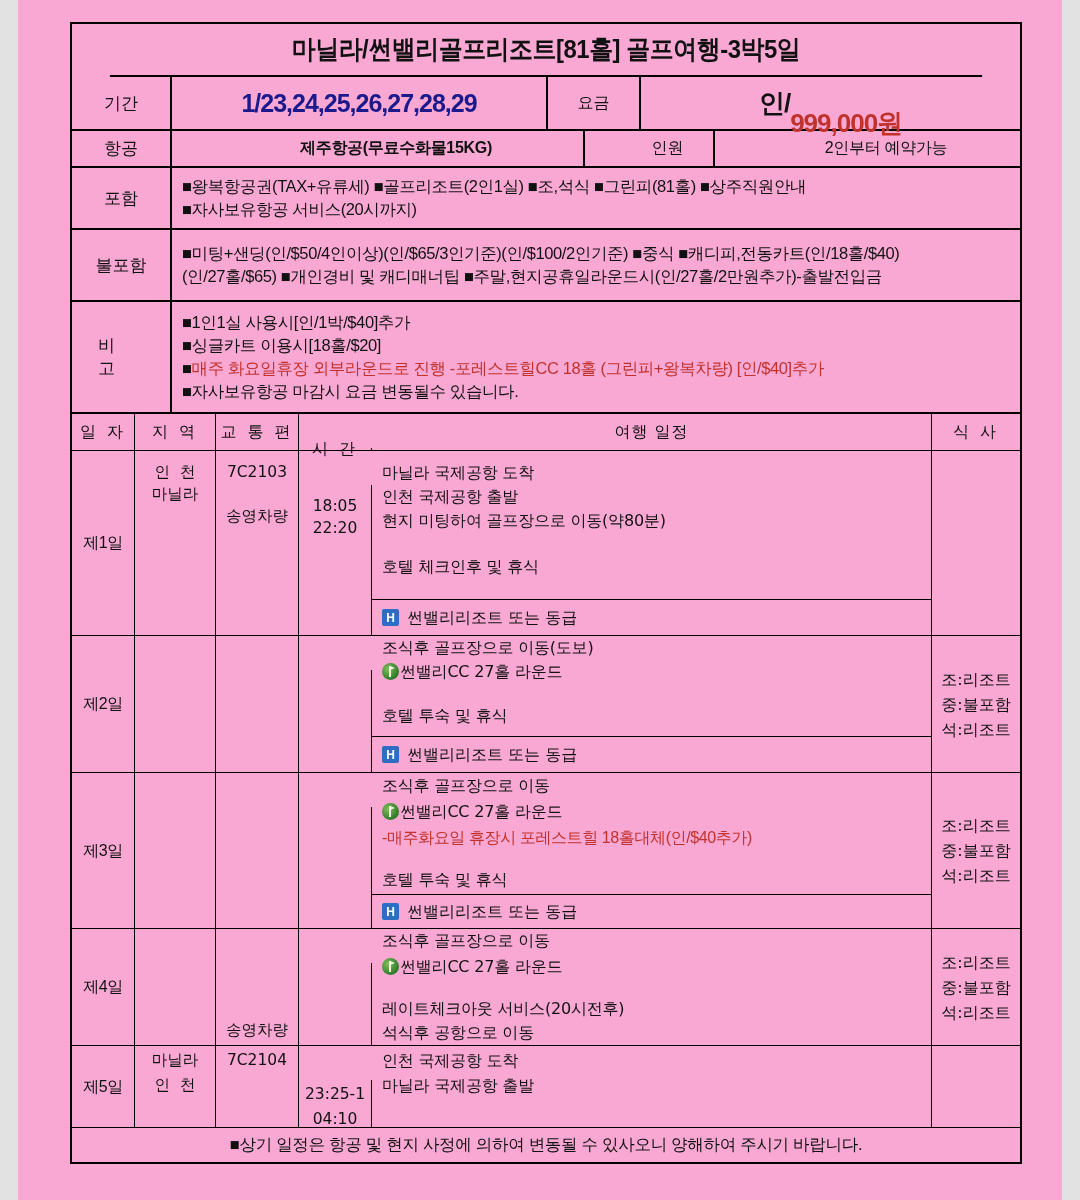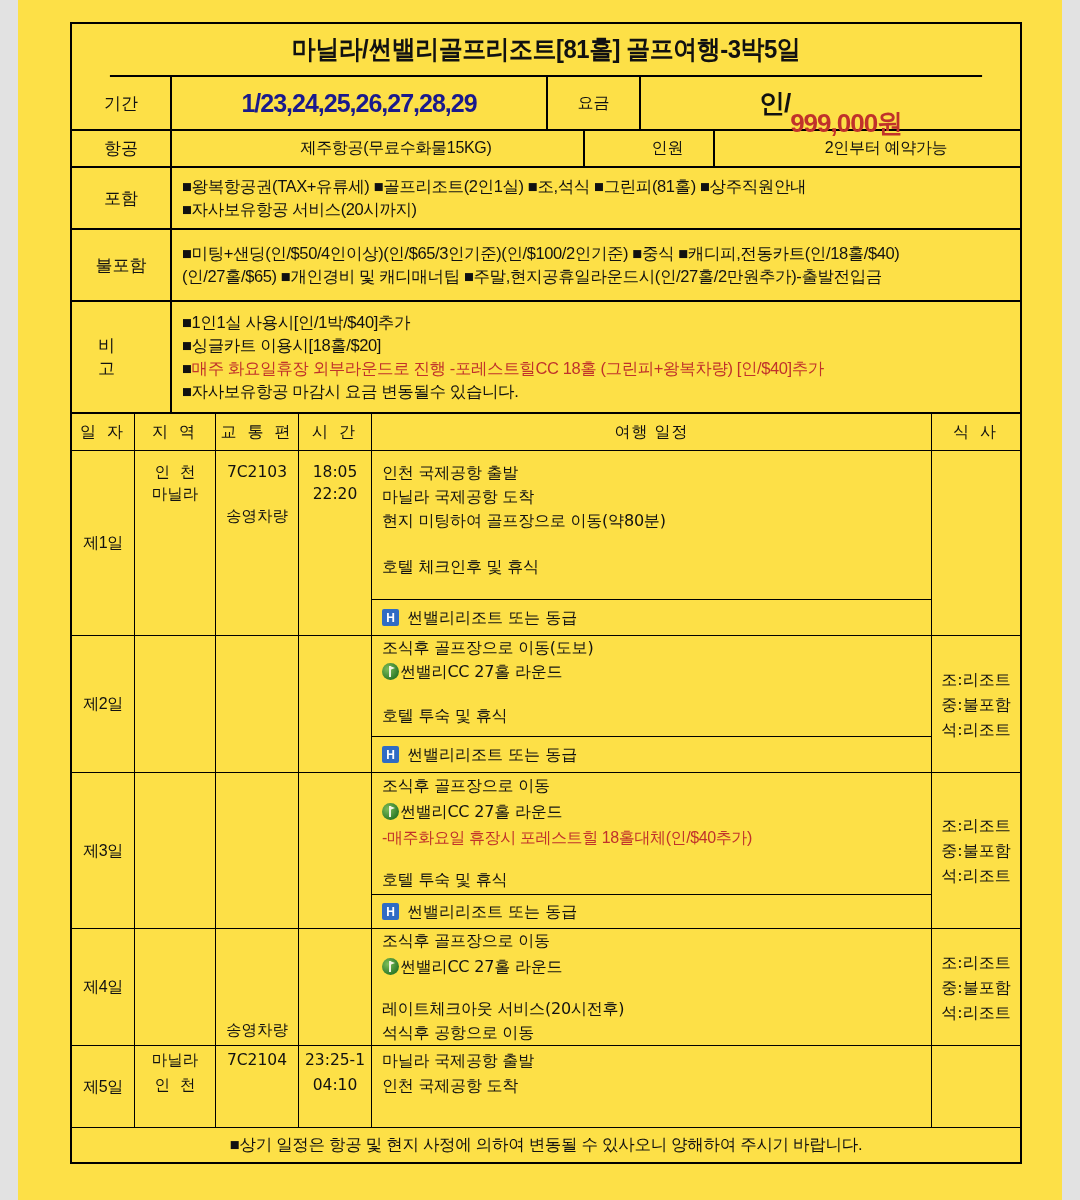--- a/index.html
+++ b/index.html
@@ -14,21 +14,21 @@
       overflow: hidden;
       font-family: "DejaVu Sans", "Liberation Sans", sans-serif;
       color: #111;
     }
     .page {
       position: absolute;
       left: 18px;
       top: 0;
       width: 1044px;
       height: 1200px;
-      background: #fde047;
+      background: #f9a8d4;
     }
     
     .summary {
       position: absolute;
       left: 52px;
       top: 22px;
       width: 952px;
       border: 2px solid #000;
       box-sizing: border-box;
     }
@@ -90,20 +90,21 @@
     .v-fee {
       flex: 1;
       font-size: 26px;
       font-weight: bold;
       letter-spacing: -1px;
     }
     .v-fee .red { color: #c0322b; margin-top: 40px; }
     .v-air {
       width: 374px;
       border-right: 2px solid #000;
+      font-weight: bold;
     }
     .v-people { flex: 1; border-radius: 13px; }
     .s-row.r-incl { height: 62px; }
     .s-row.r-excl { height: 72px; }
     .s-row.r-note { height: 110px; }
     .s-block {
       flex: 1;
       padding: 0 0 0 10px;
       display: flex;
       flex-direction: column;
@@ -130,21 +131,21 @@
       font-family: "DejaVu Sans", sans-serif;
     }
     .it-head {
       display: flex;
       height: 36px;
       border-bottom: 1.5px solid #000;
     }
     .col-day { width: 63px; }
     .col-area { width: 81px; }
     .col-trans { width: 83px; }
-    .col-time { width: 73px; }
+    .col-time { width: 73px; margin-top: 34px; }
     .col-sched { width: 560px; }
     .col-meal { flex: 1; }
     .it-head > div {
       border-right: 1.5px solid #000;
       display: flex;
       align-items: center;
       justify-content: center;
       font-size: 16px;
       letter-spacing: 3px;
       box-sizing: border-box;
@@ -344,22 +345,22 @@
         <div>7C2103</div>
         <div style="height:22px"></div>
         <div>송영차량</div>
       </div>
       <div class="cell col-time">
         <div>18:05</div>
         <div>22:20</div>
       </div>
       <div class="cell col-sched">
         <div class="sched-main" style="padding-top:10px">
+          <div>마닐라 국제공항 도착</div>
           <div>인천 국제공항 출발</div>
-          <div>마닐라 국제공항 도착</div>
           <div>현지 미팅하여 골프장으로 이동(약80분)</div>
           <div class="gap" style="height:22px"></div>
           <div>호텔 체크인후 및 휴식</div>
         </div>
         <div class="hotel">
           <span class="h-icon">H</span>
           <span>썬밸리리조트 또는 동급</span>
         </div>
       </div>
       <div class="cell col-meal"></div>
@@ -445,22 +446,22 @@
       </div>
       <div class="cell col-trans" style="padding-top:2px; line-height:25px">
         <div>7C2104</div>
       </div>
       <div class="cell col-time" style="padding-top:2px; line-height:25px">
         <div>23:25-1</div>
         <div>04:10</div>
       </div>
       <div class="cell col-sched">
         <div class="sched-main" style="padding-top:2px; line-height:25px">
+          <div>인천 국제공항 도착</div>
           <div>마닐라 국제공항 출발</div>
-          <div>인천 국제공항 도착</div>
         </div>
       </div>
       <div class="cell col-meal"></div>
     </div>
 
     <div class="it-foot">■상기 일정은 항공 및 현지 사정에 의하여 변동될 수 있사오니 양해하여 주시기 바랍니다.</div>
   </div>
 </div>
 
 </body></html>

